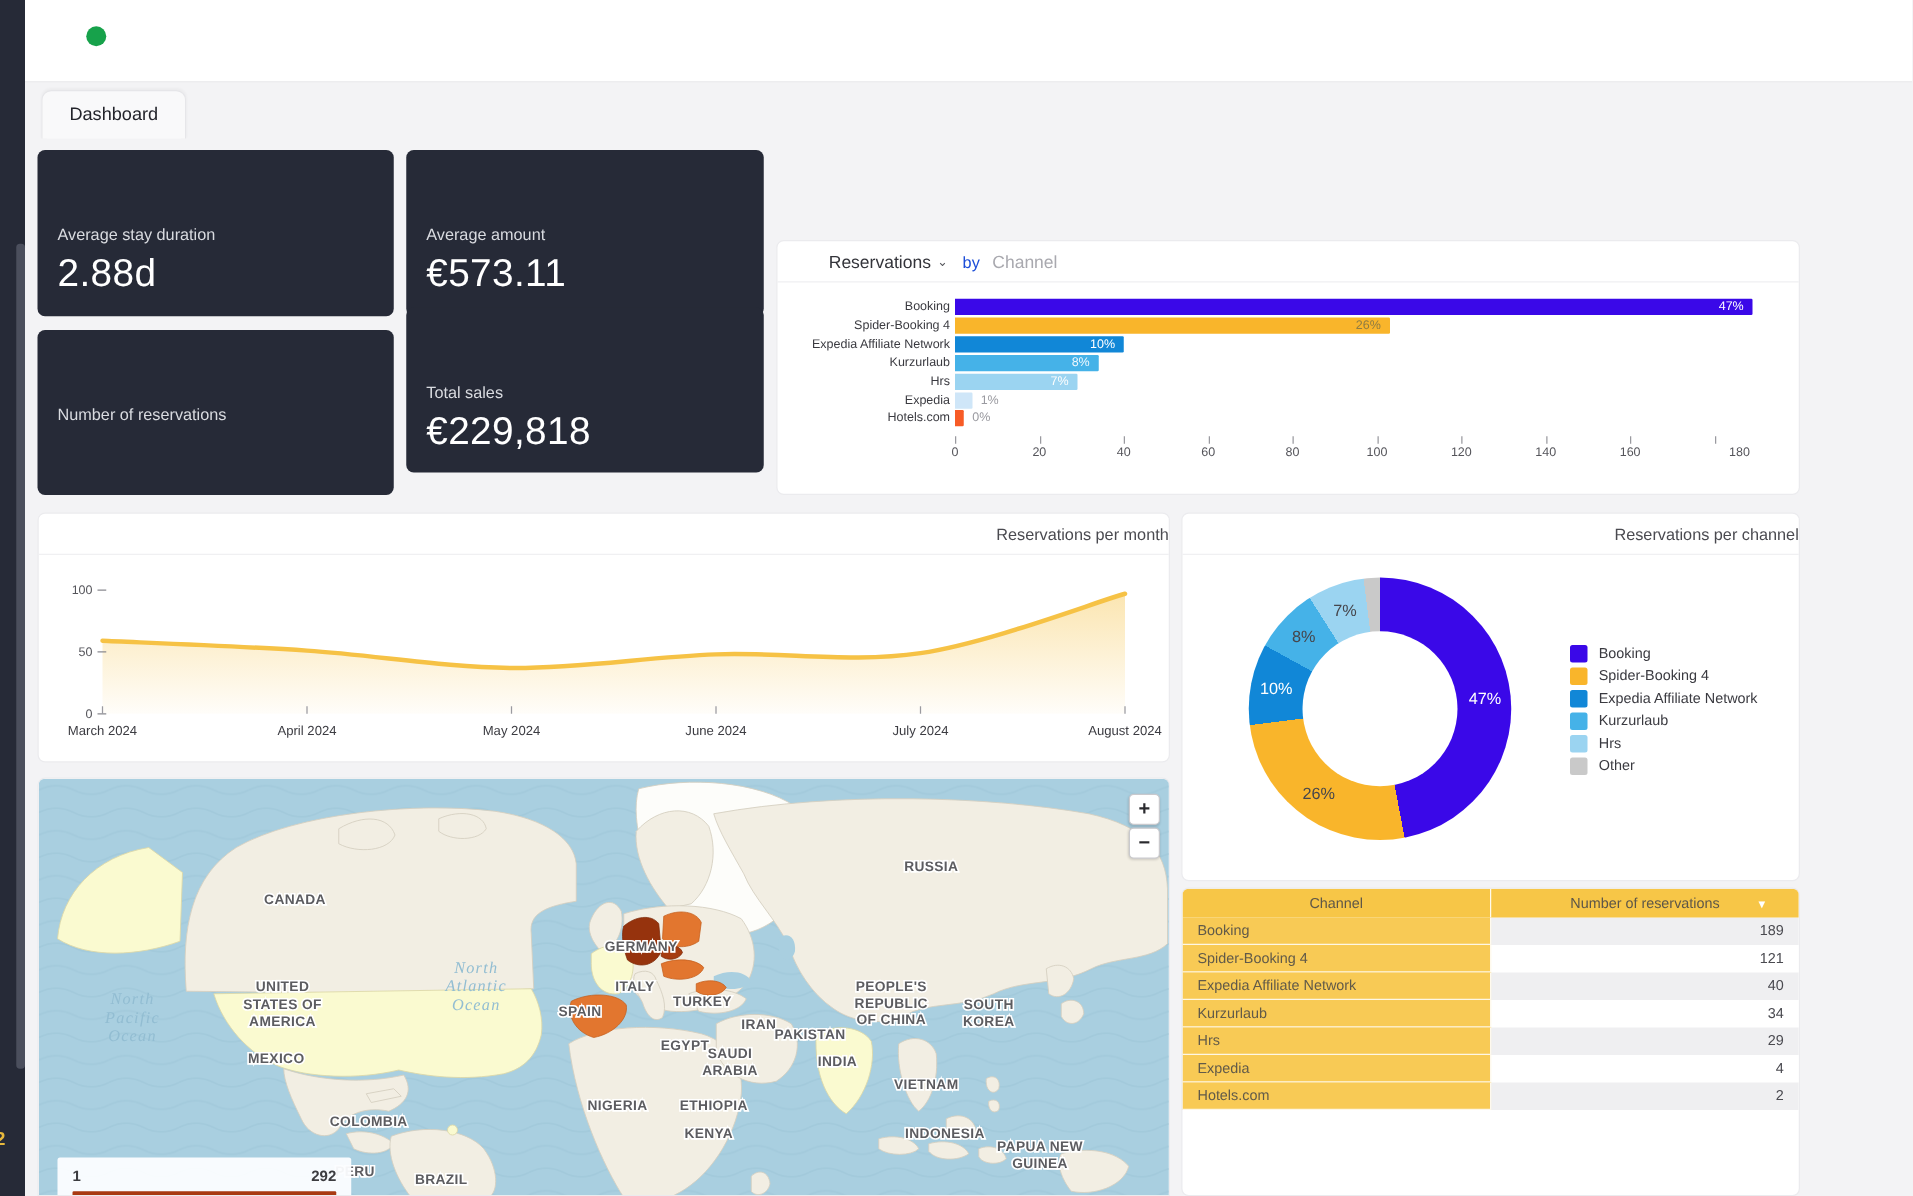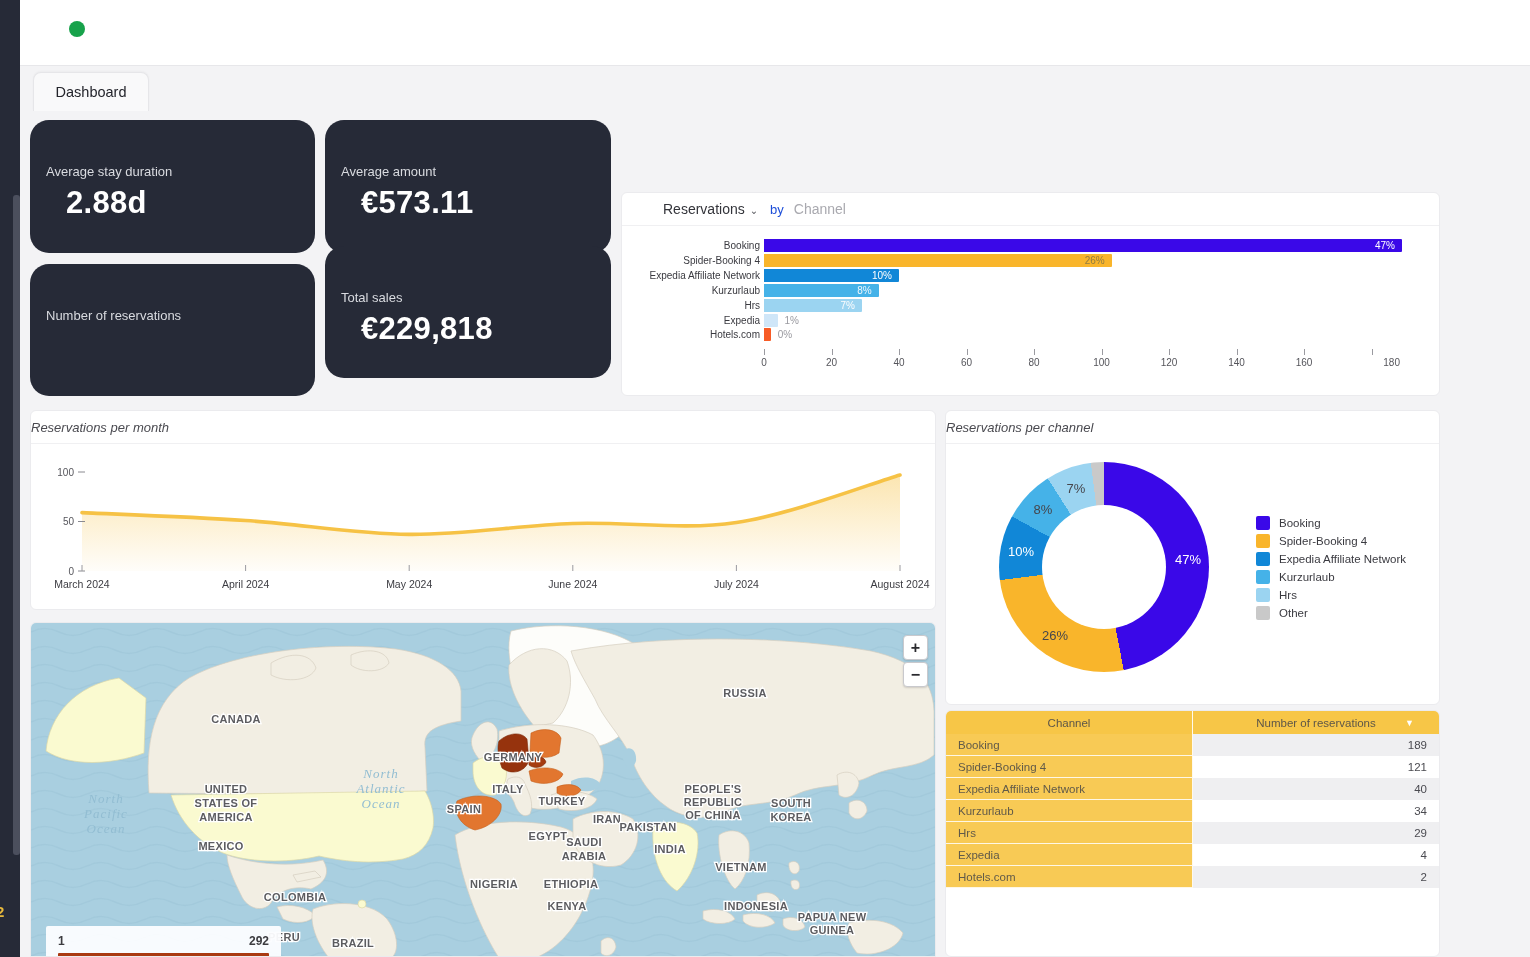--- a/index.html
+++ b/index.html
@@ -14,26 +14,26 @@
 
   
   .topbar { position:absolute; left:20px; top:0; width:1510px; height:66px; background:#fff; border-bottom:1px solid #e7e7ea; }
   .brand-dot { position:absolute; left:49px; top:21px; width:16px; height:16px; border-radius:50%; background:#17a24b; }
 
   
   .tab { position:absolute; left:33px; top:72px; width:116px; height:39px; background:#f9f9fa; border:1px solid #e6e6e9; border-bottom:none; border-radius:8px 8px 0 0; display:flex; align-items:center; justify-content:center; font-size:14.5px; color:#23242b; box-shadow:0 -1px 2px rgba(0,0,0,.03); }
 
   .card { position:absolute; background:#fff; border:1px solid #ebebee; border-radius:6px; }
   .card-header { height:33px; border-bottom:1px solid #f0f0f2; display:flex; align-items:center; }
-  .card-title-center { width:100%; text-align:left; font-size:13px; color:#4a4a50;font-style:italic; }
-
-  
-  .kpi { position:absolute; background:#262a37; border-radius:19px; color:#fff; padding:44px 0 0 16px; }
+  .card-title-center { width:100%; text-align:right; font-size:13px; color:#4a4a50; }
+
+  
+  .kpi { position:absolute; background:#262a37; border-radius:6px; color:#fff; padding:60px 0 0 16px; }
   .kpi .kpi-label { font-size:13px; color:#d9dbe0; margin-bottom:6px; }
-  .kpi .kpi-value { font-size:31px; font-weight:700; letter-spacing:.3px;margin-left:20px; }
+  .kpi .kpi-value { font-size:31px; font-weight:400; letter-spacing:.3px; }
 
   
   .filter-card { position:absolute; left:621px; top:118px; width:819px; height:66px; background:#f1f1f2; border:1px solid #ececee; border-radius:6px; }
   .filter-chip { position:absolute; left:27px; top:19px; width:777px; height:30px; background:#ededee; border:1px solid #d2d2d6; border-radius:4px; display:flex; align-items:center; padding:0 12px; font-size:13px; color:#3c3c42; }
   .filter-chip .cal { margin-right:12px; display:inline-flex; }
   .filter-clear { margin-left:auto; color:#444; font-size:13px; cursor:pointer; }
 
   
   .bar-card { left:621px; top:192px; width:819px; height:204px; }
   .bar-card .card-header { padding-left:41px; }

